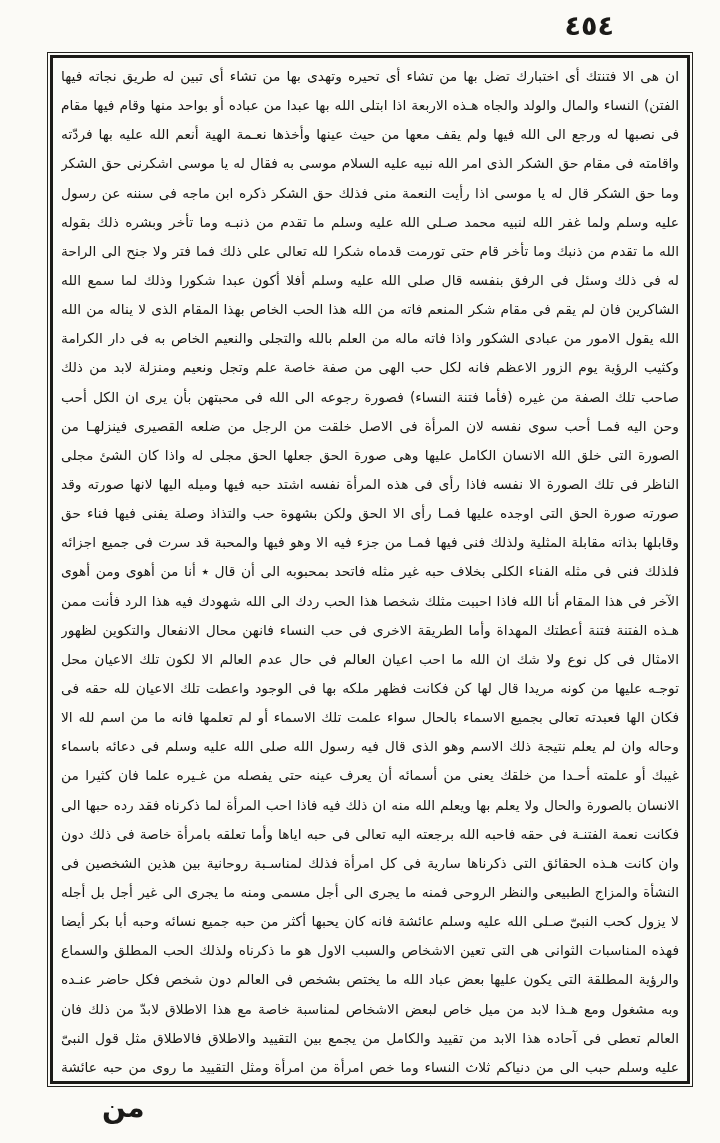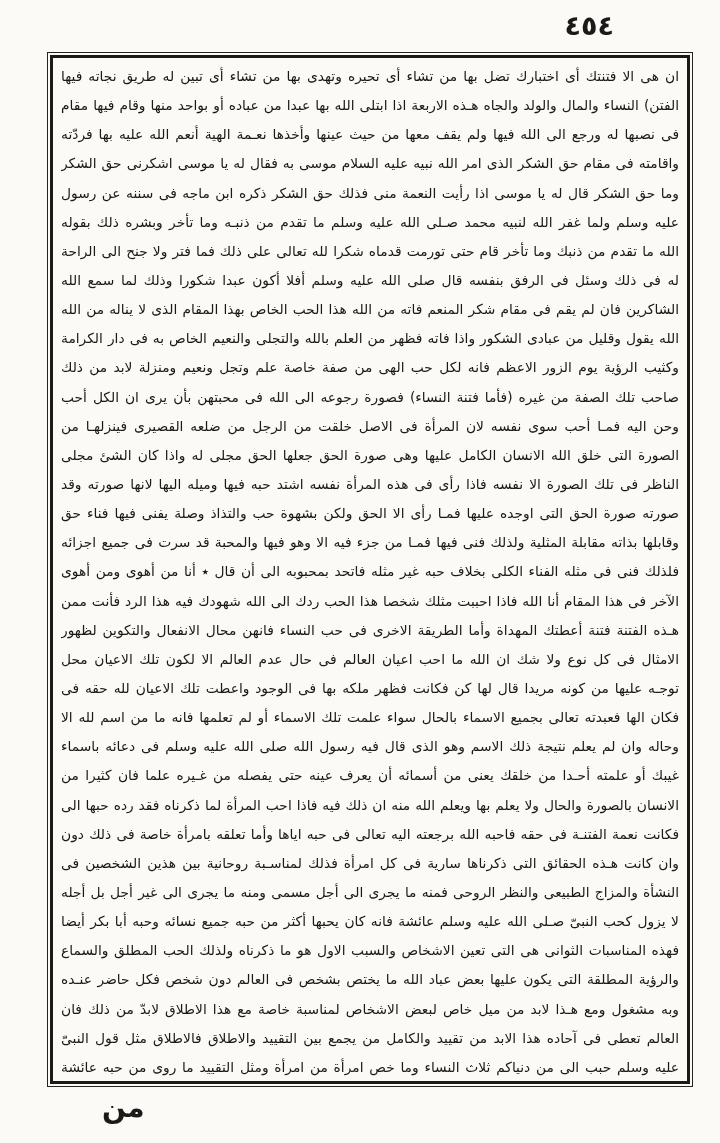--- a/index.html
+++ b/index.html
@@ -74,21 +74,21 @@
       <div class="text-column" dir="rtl">
         <div class="tl">ان هى الا فتنتك أى اختبارك تضل بها من تشاء أى تحيره وتهدى بها من تشاء أى تبين له طريق نجاته فيها (وأعظم</div>
         <div class="tl">الفتن)  النساء والمال والولد والجاه هـذه الاربعة اذا ابتلى الله بها عبدا من عباده أو بواحد منها وقام فيها مقام الحق</div>
         <div class="tl">فى نصبها له ورجع الى الله فيها ولم يقف معها من حيث عينها وأخذها نعـمة الهية أنعم الله عليه بها فردّته اليـه تعـالى</div>
         <div class="tl">واقامته فى مقام حق الشكر الذى امر الله نبيه عليه السلام موسى به فقال له يا موسى اشكرنى حق الشكر قال موسى يارب</div>
         <div class="tl">وما حق الشكر قال له يا موسى اذا رأيت النعمة منى فذلك حق الشكر ذكره ابن ماجه فى سننه عن رسول الله صلى الله</div>
         <div class="tl">عليه وسلم ولما غفر الله لنبيه محمد صـلى الله عليه وسلم ما تقدم من ذنبـه وما تأخر وبشره ذلك بقوله تعالى ليغفر لك</div>
         <div class="tl">الله ما تقدم من ذنبك وما تأخر قام حتى تورمت قدماه شكرا لله تعالى على ذلك فما فتر ولا جنح الى الراحة ولما قيـل</div>
         <div class="tl">له فى ذلك وسئل فى الرفق بنفسه قال صلى الله عليه وسلم أفلا أكون عبدا شكورا وذلك لما سمع الله يقول ان الله يحب</div>
         <div class="tl">الشاكرين فان لم يقم فى مقام شكر المنعم فاته من الله هذا الحب الخاص بهذا المقام الذى لا يناله من الله الا الشكور فان</div>
-        <div class="tl">الله يقول وقليل من عبادى الشكور واذا فاته فظهر من العلم بالله والتجلى والنعيم الخاص به فى دار الكرامة</div>
+        <div class="tl">الله يقول الامور من عبادى الشكور واذا فاته ماله من العلم بالله والتجلى والنعيم الخاص به فى دار الكرامة</div>
         <div class="tl">وكثيب الرؤية يوم الزور الاعظم فانه لكل حب الهى من صفة خاصة علم وتجل ونعيم ومنزلة لابد من ذلك يمتاز بها</div>
         <div class="tl">صاحب تلك الصفة من غيره (فأما فتنة النساء) فصورة رجوعه الى الله فى محبتهن بأن يرى ان الكل أحب بعضه</div>
         <div class="tl">وحن اليه فمـا أحب سوى نفسه لان المرأة فى الاصل خلقت من الرجل من ضلعه القصيرى فينزلهـا من نفسه منزلة</div>
         <div class="tl">الصورة التى خلق الله الانسان الكامل عليها وهى صورة الحق جعلها الحق مجلى له واذا كان الشئ مجلى للناظر فلا يرى</div>
         <div class="tl">الناظر فى تلك الصورة الا نفسه فاذا رأى فى هذه المرأة نفسه اشتد حبه فيها وميله اليها لانها صورته وقد تبين لك ان</div>
         <div class="tl">صورته صورة الحق التى اوجده عليها فمـا رأى الا الحق ولكن بشهوة حب والتذاذ وصلة يفنى فيها فناء حق عجب صدق</div>
         <div class="tl">وقابلها بذاته مقابلة المثلية ولذلك فنى فيها فمـا من جزء فيه الا وهو فيها والمحبة قد سرت فى جميع اجزائه فتعلق كله بها</div>
         <div class="tl">فلذلك فنى فى مثله الفناء الكلى بخلاف حبه غير مثله فاتحد بمحبوبه الى أن قال ٭ أنا من أهوى ومن أهوى أنا ٭ وقال</div>
         <div class="tl">الآخر فى هذا المقام أنا الله فاذا احببت مثلك شخصا هذا الحب ردك الى الله شهودك فيه هذا الرد فأنت ممن احبه الله وكانت</div>
         <div class="tl">هـذه الفتنة فتنة أعطتك المهداة وأما الطريقة الاخرى فى حب النساء فانهن محال الانفعال والتكوين لظهور اعيان</div>

